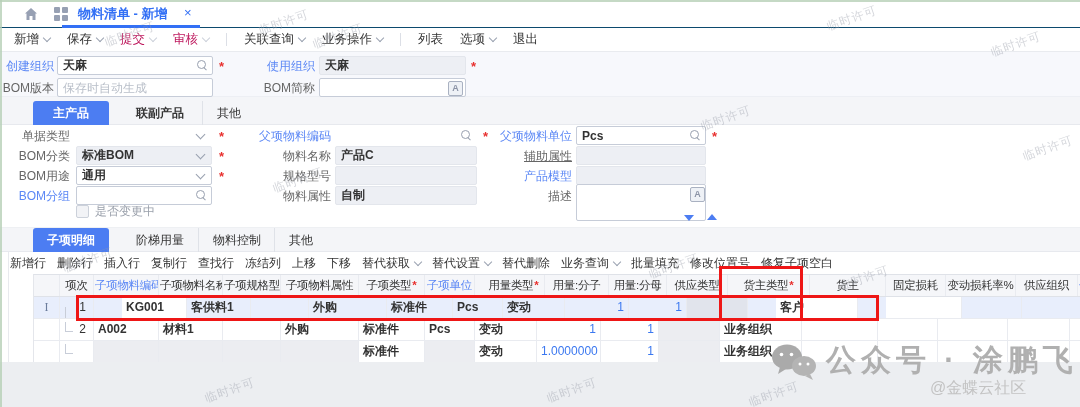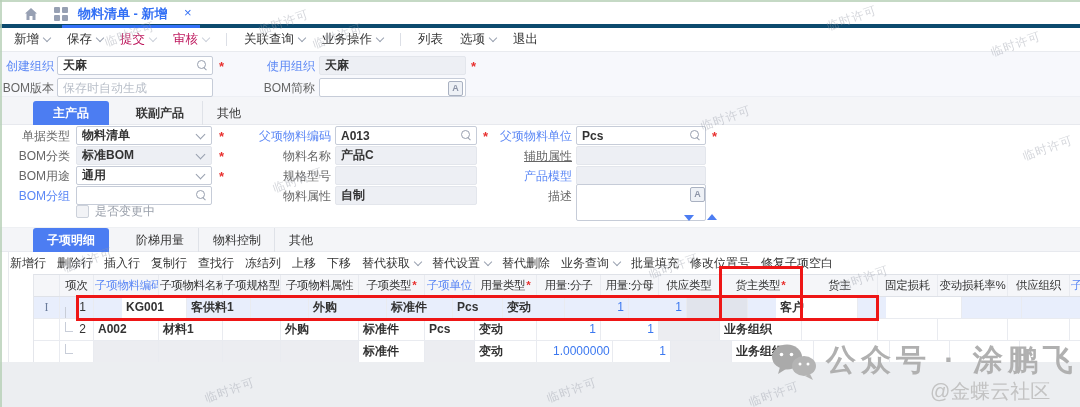--- a/index.html
+++ b/index.html
@@ -2,21 +2,21 @@
 <html><head>
 <meta charset="utf-8">
 <style>
   html,body{margin:0;padding:0;background:#fff;}
   .stage{position:relative;width:1080px;height:407px;background:#fff;overflow:hidden;
          font-family:"Liberation Sans","DejaVu Sans",sans-serif;-webkit-font-smoothing:antialiased;}
   .edge-top{position:absolute;left:0;top:0;width:1080px;height:2px;background:#b6cfb6;opacity:.8;}
   .edge-left{position:absolute;left:0;top:0;width:2px;height:407px;background:#b6cfb6;opacity:.8;}
 
   
-  .tabbar{position:absolute;left:0;top:0;width:1080px;height:28px;background:#fff;border-bottom:4px solid #0c4a6e;box-sizing:border-box;}
+  .tabbar{position:absolute;left:0;top:0;width:1080px;height:28px;background:#fff;border-bottom:1px solid #0c4a6e;box-sizing:border-box;}
   .homeico,.appsico{position:absolute;top:7px;width:14px;height:14px;}
   .doc-tab{position:absolute;left:78px;top:0;height:28px;line-height:28px;font-size:13px;font-weight:bold;color:#3370f5;white-space:nowrap;cursor:pointer;}
   .tab-close{position:absolute;left:184px;top:0;height:28px;line-height:26px;font-size:13px;color:#3370f5;cursor:pointer;}
   .tab-underline{position:absolute;left:62px;top:25px;width:138px;height:3px;background:#3370f5;}
 
   
   .toolbar{position:absolute;left:0;top:28px;width:1080px;height:24px;background:#fff;border-bottom:1px solid #e9ebef;display:flex;align-items:center;padding-left:14px;box-sizing:border-box;font-size:12.5px;color:#333;}
   .tbtn{margin-right:17px;white-space:nowrap;cursor:pointer;}
   .tbtn.dis{color:#be185d;}
   .tdiv{width:1px;height:13px;background:#dcdfe6;margin-right:17px;}
@@ -77,21 +77,21 @@
   .sel .gc.white{background:#fff;margin-left:28px;}
   .tree{position:absolute;left:5px;top:3px;width:7px;height:9px;border-left:1px solid #c8cdd8;border-bottom:1px solid #c8cdd8;}
   .tree.v{height:12px;top:10px;border-bottom:none;}
 
   
   .redbox{position:absolute;border:3px solid #ee1616;box-sizing:border-box;z-index:6;pointer-events:none;}
 
   
   .wm{position:absolute;font-size:12px;color:rgba(150,156,168,0.42);transform:rotate(-19deg);white-space:nowrap;letter-spacing:1px;z-index:5;pointer-events:none;}
   .wechat-wm{position:absolute;left:826px;top:340px;font-size:30px;font-weight:bold;color:#b0b0b0;letter-spacing:5px;white-space:nowrap;z-index:7;}
-  .community-wm{position:absolute;left:930px;top:378px;font-size:20px;color:#c3c3c3;z-index:7;}
+  .community-wm{position:absolute;left:930px;top:378px;font-size:16px;color:#c3c3c3;z-index:7;}
   .wxico{position:absolute;left:770px;top:342px;z-index:7;}
 </style>
 </head>
 <body>
 
 <div class="stage">
 
   <div class="tabbar">
     <svg class="homeico" style="left:24px;" viewBox="0 0 14 14">
       <path d="M7 1 L13 6.5 L11.5 6.5 L11.5 13 L8.5 13 L8.5 9 L5.5 9 L5.5 13 L2.5 13 L2.5 6.5 L1 6.5 Z" fill="#97a0b3"></path>
@@ -141,21 +141,20 @@
   <div class="strip prod"></div>
   <div id="product-tabs">
       <span class="pill" style="left: 33px; top: 101px; width: 76px;">主产品</span>
       <span class="ttxt" style="left: 122px; top: 101px; font-weight: bold;">联副产品</span>
       <span class="ttxt sep" style="left: 202px; top: 101px;">其他</span>
     </div>
 
   <div class="mainform"></div>
 
   <span class="lbl" style="left:8px;top:127px;width:62px;">单据类型</span>
-  <input class="inp" style="left: 76px; top: 126px; width: 136px;" readonly="" value="物料清单">
   <span class="chev" style="left:197px;top:131px;"></span>
   <span class="req" style="left:219px;top:126px;">*</span>
 
   <span class="lbl" style="left:8px;top:147px;width:62px;">BOM分类</span>
   <input class="inp dis" style="left: 76px; top: 146px; width: 136px;" readonly="" value="标准BOM">
   <span class="chev" style="left:197px;top:151px;"></span>
   <span class="req" style="left:219px;top:146px;">*</span>
 
   <span class="lbl" style="left:8px;top:167px;width:62px;">BOM用途</span>
   <input class="inp" style="left: 76px; top: 166px; width: 136px;" readonly="" value="通用">
@@ -163,21 +162,20 @@
   <span class="req" style="left:219px;top:166px;">*</span>
 
   <span class="lbl link" style="left:8px;top:187px;width:62px;">BOM分组</span>
   <input class="inp" style="left: 76px; top: 186px; width: 136px;" value="">
   <span class="lens" style="left:196px;top:190px;"></span>
 
   <span class="cbx" style="left:76px;top:205px;"></span>
   <span class="cbl" style="left:95px;top:204px;">是否变更中</span>
 
   <span class="lbl link" style="left:243px;top:127px;width:88px;">父项物料编码</span>
-  <input class="inp" style="left: 335px; top: 126px; width: 142px;" value="A013">
   <span class="lens" style="left:461px;top:130px;"></span>
   <span class="req" style="left:483px;top:126px;">*</span>
 
   <span class="lbl" style="left:243px;top:147px;width:88px;">物料名称</span>
   <input class="inp dis" style="left: 335px; top: 146px; width: 142px;" readonly="" value="产品C">
 
   <span class="lbl" style="left:243px;top:167px;width:88px;">规格型号</span>
   <input class="inp dis" style="left: 335px; top: 166px; width: 142px;" readonly="" value="">
 
   <span class="lbl" style="left:243px;top:187px;width:88px;">物料属性</span>
@@ -231,21 +229,21 @@
   <div class="grid" id="detail-grid">
       <div class="grow hdr">
         <div class="gc" style="width: 26px;"><span></span></div>
         <div class="gc" style="width: 34px;"><span>项次</span></div>
         <div class="gc link" style="width: 65px;"><span>子项物料编码</span></div>
         <div class="gc" style="width: 64px;"><span>子项物料名称</span></div>
         <div class="gc" style="width: 58px;"><span>子项规格型号</span></div>
         <div class="gc" style="width: 78px;"><span>子项物料属性</span></div>
         <div class="gc" style="width: 66px;"><span>子项类型</span><span class="hreq">*</span></div>
         <div class="gc link" style="width: 50px;"><span>子项单位</span></div>
-        <div class="gc" style="width: 62px;"><span>用量类型</span><span class="hreq">*</span></div>
+        <div class="gc" style="width: 62px; margin-left: 8px;"><span>用量类型</span><span class="hreq">*</span></div>
         <div class="gc" style="width: 64px;"><span>用量:分子</span></div>
         <div class="gc" style="width: 58px;"><span>用量:分母</span></div>
         <div class="gc" style="width: 61px;"><span>供应类型</span></div>
         <div class="gc" style="width: 82px;"><span>货主类型</span><span class="hreq">*</span></div>
         <div class="gc" style="width: 76px;"><span>货主</span></div>
         <div class="gc" style="width: 60px;"><span>固定损耗</span></div>
         <div class="gc" style="width: 70px;"><span>变动损耗率%</span></div>
         <div class="gc" style="width: 62px;"><span>供应组织</span></div>
         <div class="gc link" style="width: 11px;"><span>子</span></div>
       </div>
@@ -292,21 +290,21 @@
       <div class="grow">
         <div class="gc selc" style="width: 26px;"></div>
         <div class="gc idxc" style="width: 34px;"><span class="tree"></span><span></span></div>
         <div class="gc val gray" style="width: 65px;"><span></span></div>
         <div class="gc val gray" style="width: 64px;"><span></span></div>
         <div class="gc val gray" style="width: 58px;"><span></span></div>
         <div class="gc val gray" style="width: 78px;"><span></span></div>
         <div class="gc val" style="width: 66px;"><span>标准件</span></div>
         <div class="gc val gray" style="width: 50px;"><span></span></div>
         <div class="gc val" style="width: 62px;"><span>变动</span></div>
-        <div class="gc numc" style="width: 64px; margin-left: 12px;"><span>1.0000000</span></div>
+        <div class="gc numc" style="width: 64px;"><span>1.0000000</span></div>
         <div class="gc numc" style="width: 58px;"><span>1</span></div>
         <div class="gc val gray" style="width: 61px;"><span></span></div>
         <div class="gc val" style="width: 82px;"><span>业务组织</span></div>
         <div class="gc val" style="width: 76px;"><span></span></div>
         <div class="gc val" style="width: 60px;"><span></span></div>
         <div class="gc val" style="width: 70px;"><span></span></div>
         <div class="gc val" style="width: 62px;"><span></span></div>
         <div class="gc val" style="width: 11px;"><span></span></div>
       </div>
     </div>

